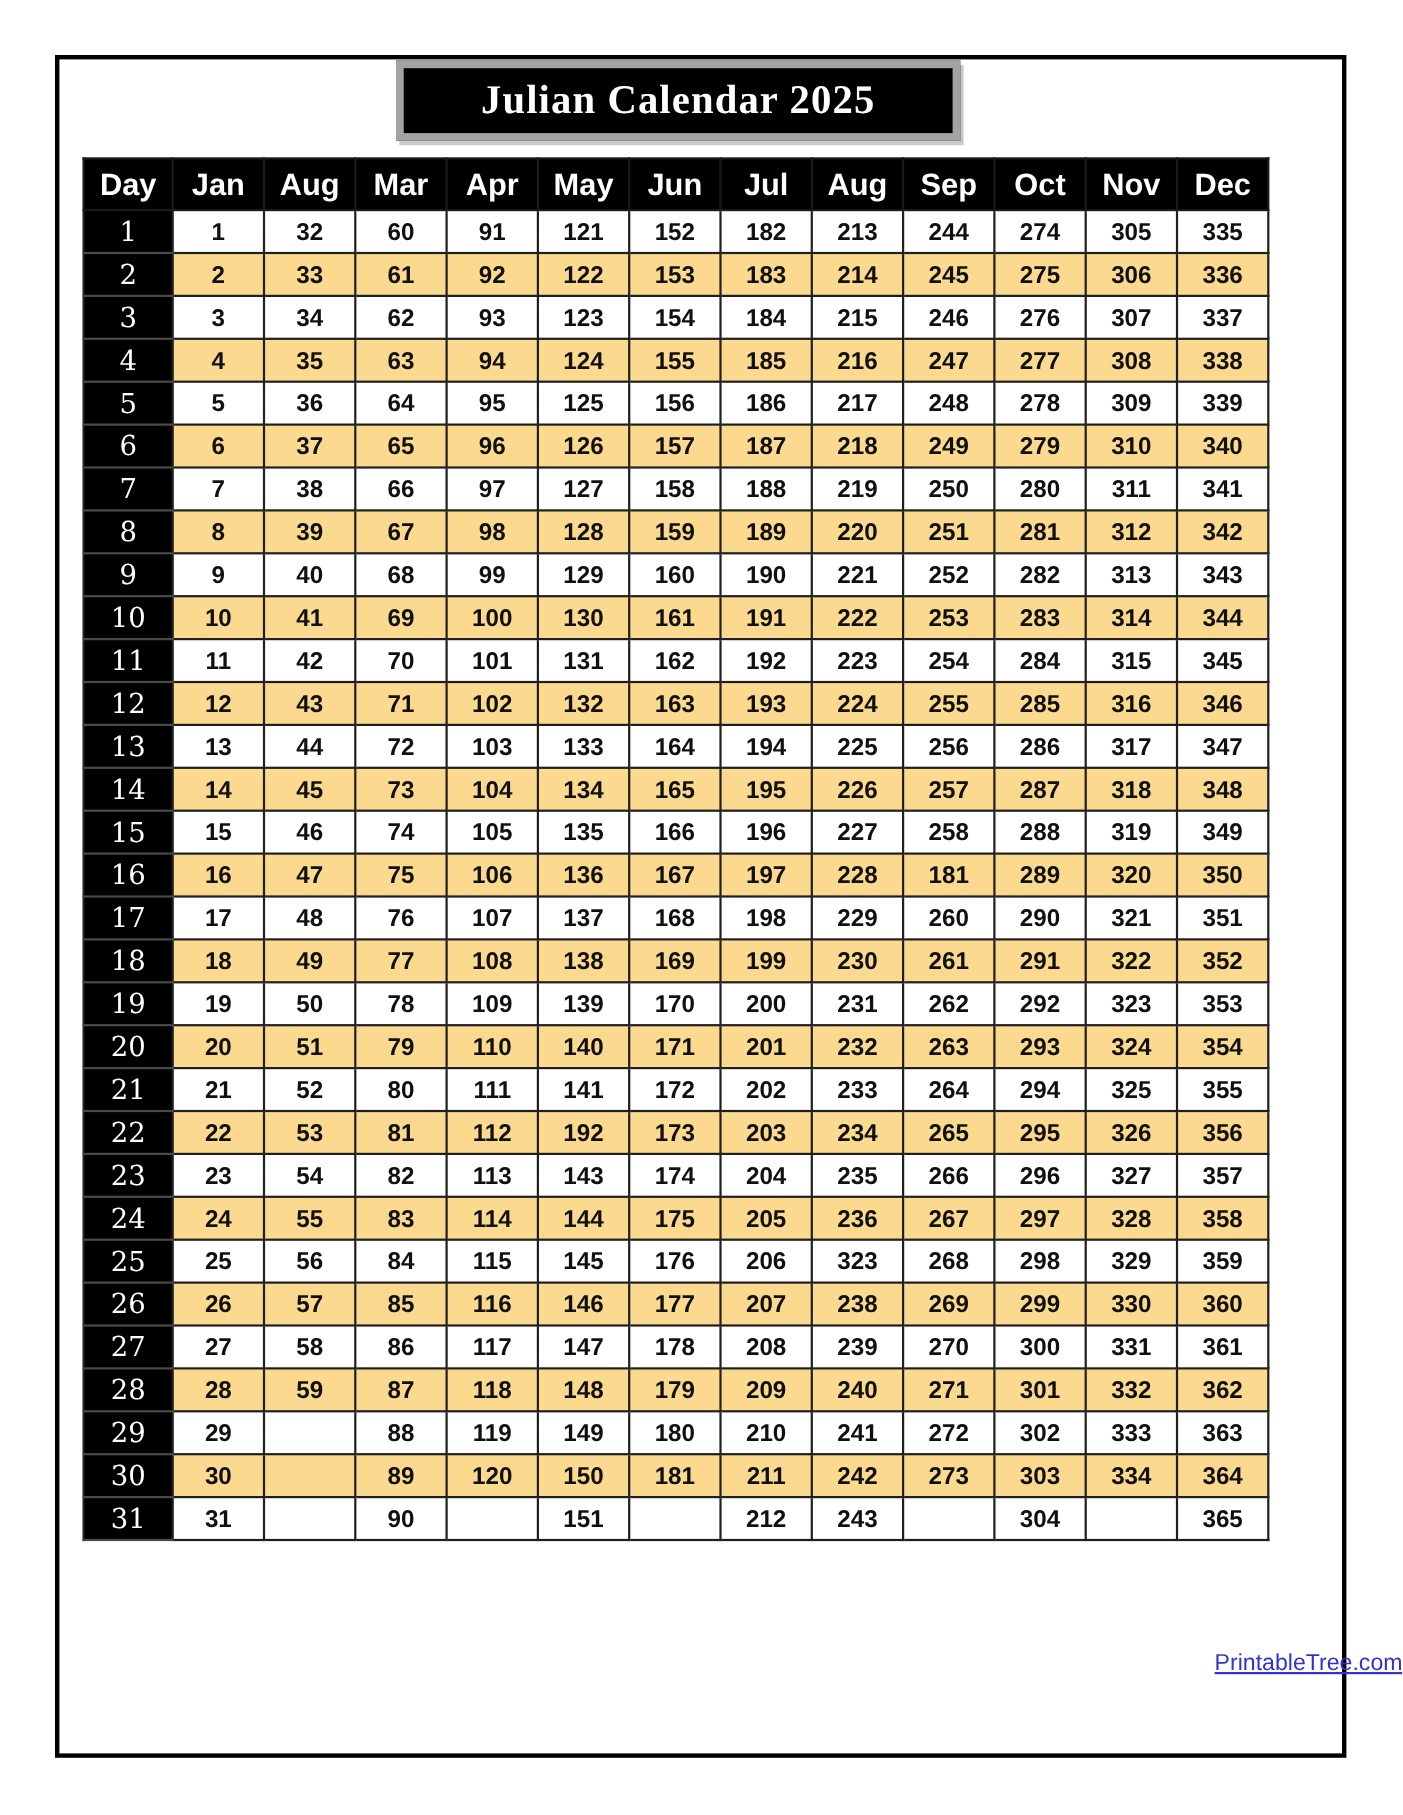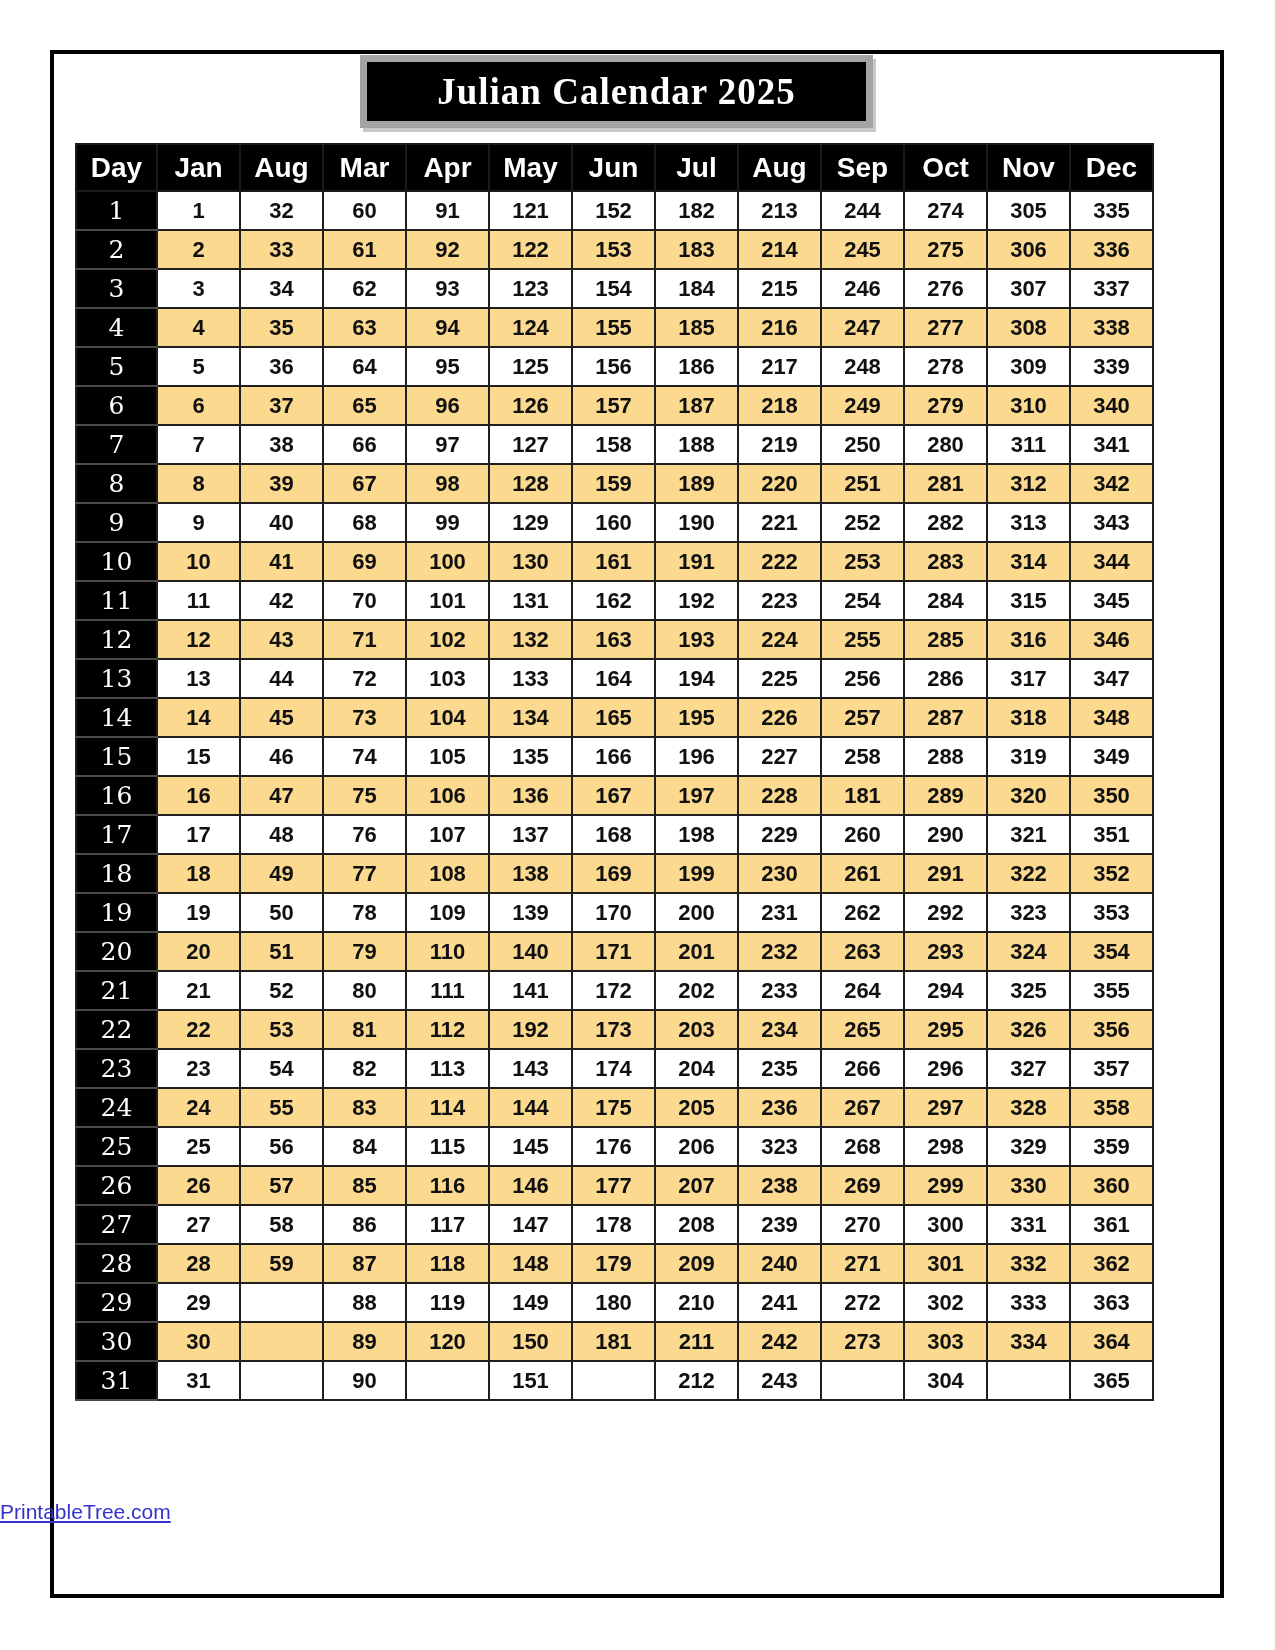--- a/index.html
+++ b/index.html
@@ -91,21 +91,21 @@
     border-bottom-color: #4a4a4a;
   }
   table.julian tbody tr:nth-child(even) td:not(.day-cell) {
     background: var(--stripe, #fbd98e);
   }
   .footer {
     position: absolute;
     left: 0;
     top: 1500px;
     width: 1275px;
-    text-align: left;
+    text-align: right;
   }
   .footer a {
     color: var(--link, #3333cc);
     font-family: "Liberation Sans", sans-serif;
     font-size: 21px;
     text-decoration: underline;
     cursor: pointer;
   }
 </style>
 </head>

